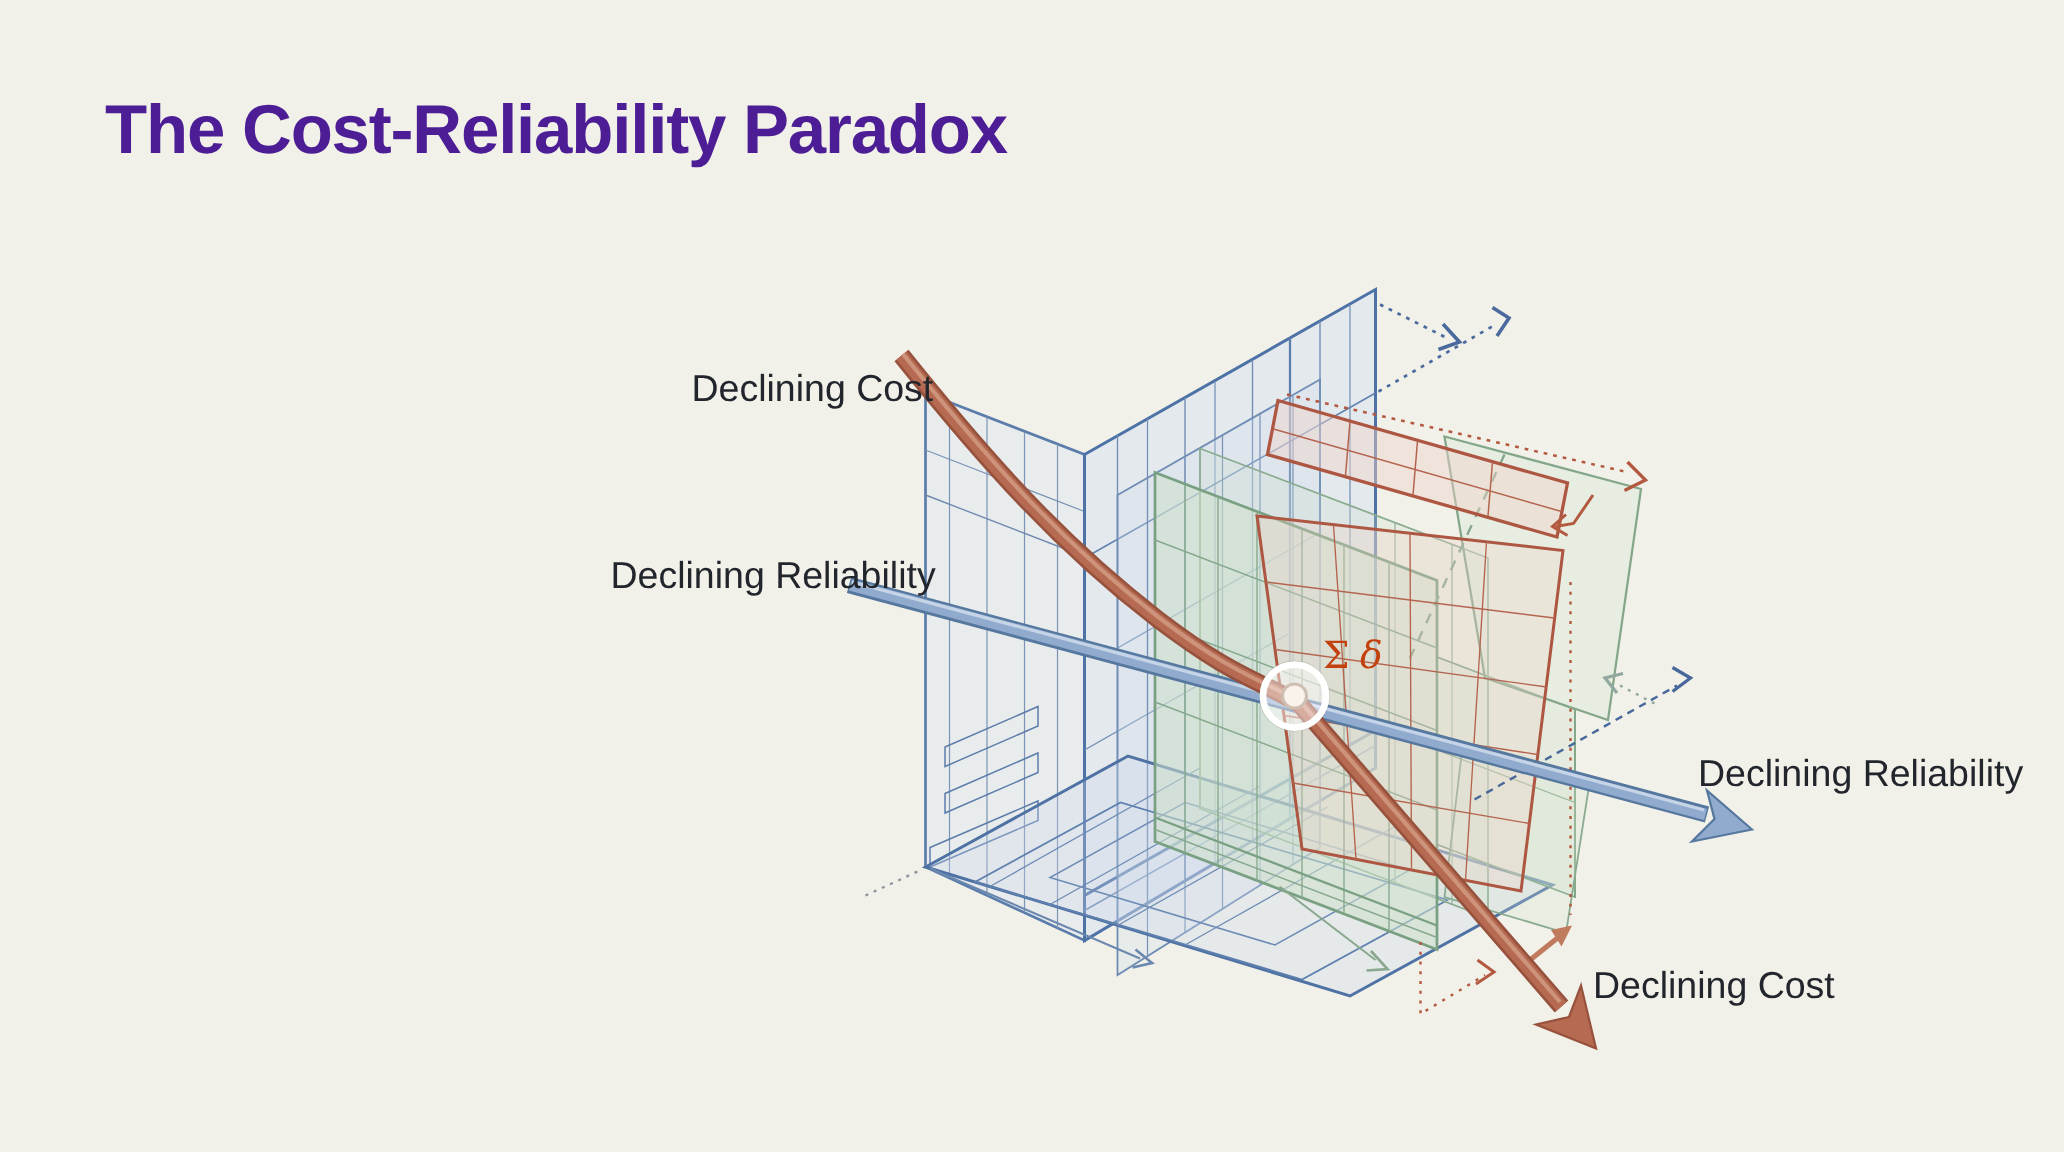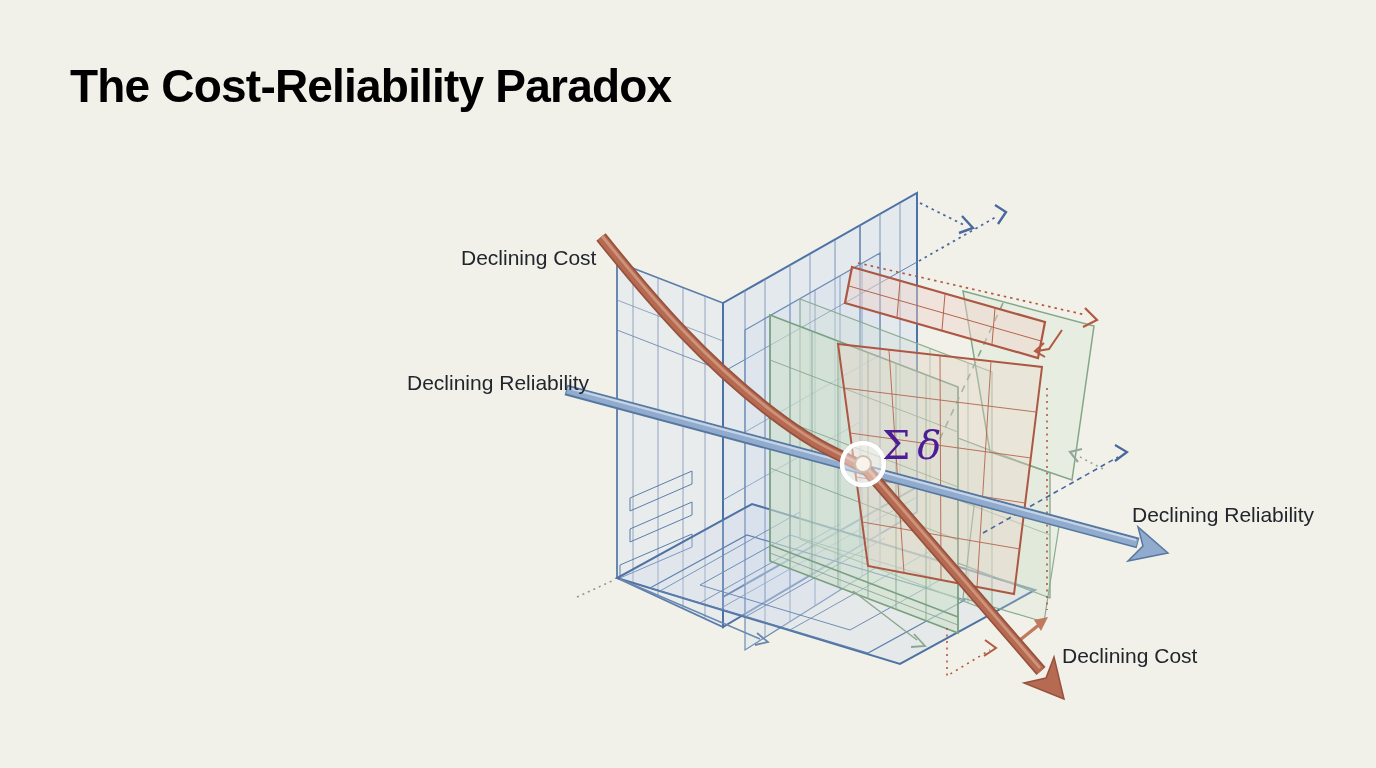--- a/index.html
+++ b/index.html
@@ -3,37 +3,37 @@
 <meta charset="utf-8">
 <style>
   html,body{margin:0;padding:0;background:#f1f1e9;}
   .slide{
     position:relative;width:1376px;height:768px;overflow:hidden;
     background:#f1f1e9;
     font-family:"Liberation Sans",sans-serif;
   }
   .title{
     position:absolute;left:70px;top:61px;
-    font-size:46px;font-weight:700;color:#000000;letter-spacing:-0.8px;
+    font-size:46px;font-weight:700;color:#4c1d95;letter-spacing:-0.8px;
     line-height:1.1;
   }
   .subtitle{
     position:absolute;left:72px;top:129px;
     font-size:27px;font-weight:400;color:#2b303b;line-height:1.2;
   }
   .dlabel{
-    position:absolute;font-size:21px;color:#22262c;white-space:nowrap;line-height:1.1;
+    position:absolute;font-size:25px;color:#22262c;white-space:nowrap;line-height:1.1;
   }
   .lbl-cost-left{left:461px;top:246px;}
   .lbl-rel-left{left:407px;top:371px;}
   .lbl-rel-right{left:1132px;top:503px;}
   .lbl-cost-right{left:1062px;top:644px;}
   .sumdelta{
     position:absolute;left:882px;top:423px;
-    font-family:"DejaVu Serif",serif;font-size:40px;color:#4c1d95;line-height:1.1;
+    font-family:"DejaVu Serif",serif;font-size:25px;color:#c2410c;line-height:1.1;
   }
   .sumdelta .delta{font-style:italic;margin-left:7px;}
   svg.diagram{position:absolute;left:0;top:0;}
 </style>
 </head>
 <body>
 
 <div class="slide">
 
   <div class="title">The Cost-Reliability Paradox</div>

